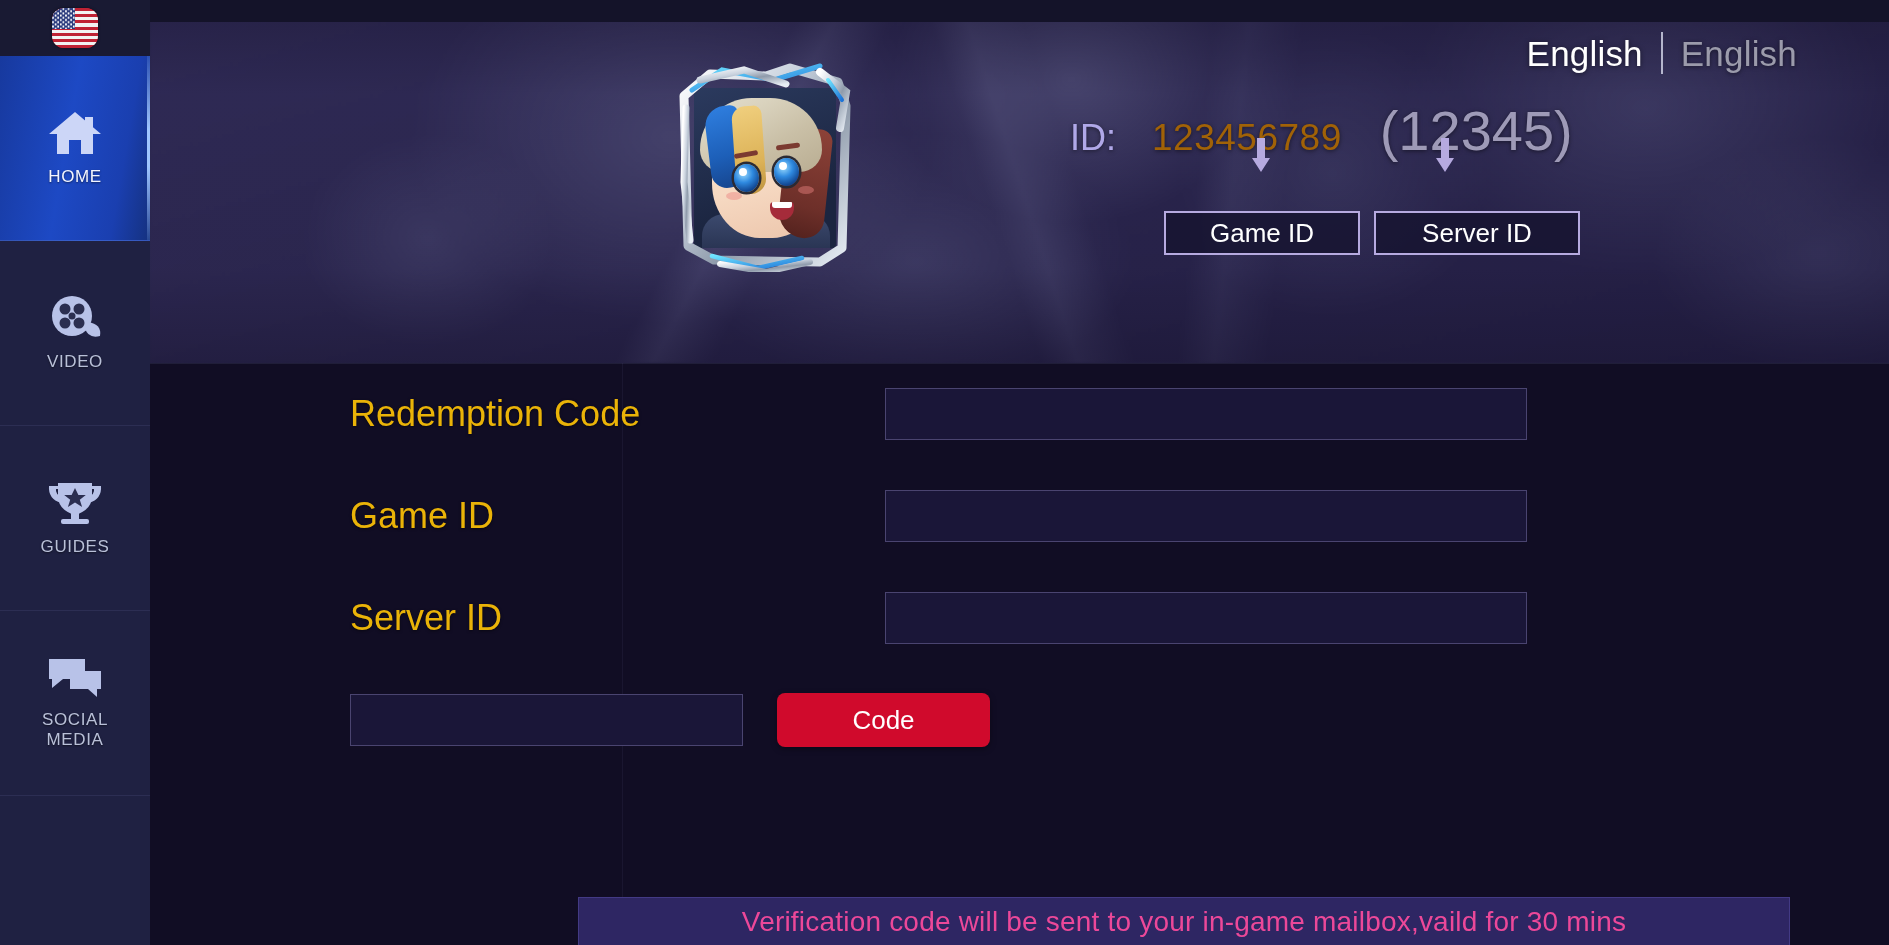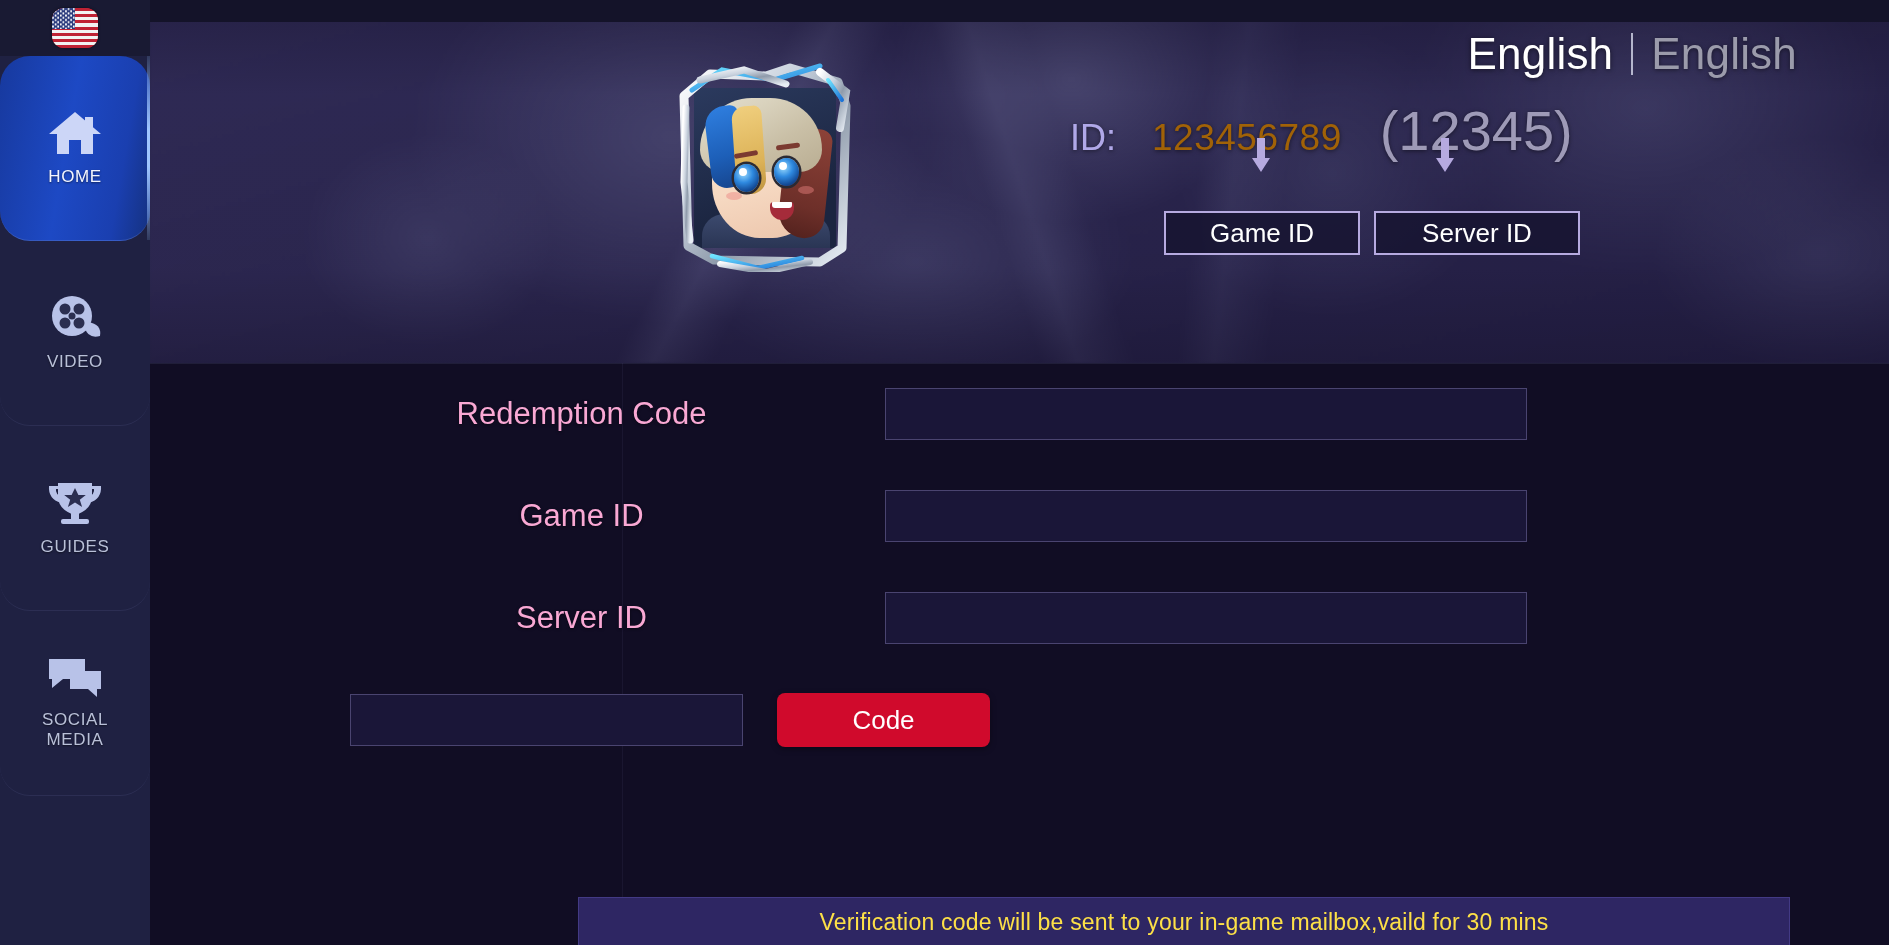--- a/index.html
+++ b/index.html
@@ -67,21 +67,20 @@
   .nav-item {
     height:185px;
     display:flex;
     flex-direction:column;
     align-items:center;
     justify-content:center;
     gap:10px;
     position:relative;
     border-bottom:1px solid rgba(110,120,175,.16);
     cursor:pointer;
-    border-radius:30px;
   }
   .nav-item .nav-icon { color:#b8c2e8; display:block; }
   .nav-item .nav-label {
     color:#b9c0d8;
     font-size:17px;
     letter-spacing:.6px;
     text-align:center;
     line-height:1.15;
     text-shadow:0 1px 2px rgba(0,0,0,.5);
   }
@@ -253,21 +252,21 @@
   .frame-svg { position:absolute; inset:0; }
 
   
   .lang-row {
     position:absolute;
     right:74px; top:32px;
     display:flex; align-items:center; gap:0;
     z-index:4;
   }
   .lang-item {
-    font-size:44px;
+    font-size:35px;
     padding:0 18px;
     cursor:pointer;
     line-height:1;
     letter-spacing:.2px;
   }
   .lang-item.active { color:#ffffff; text-shadow:0 1px 5px rgba(0,0,0,.55); }
   .lang-item.inactive { color:#9b9bab; text-shadow:0 1px 4px rgba(0,0,0,.5); }
   .lang-sep {
     width:2px; height:42px;
     background:rgba(225,228,245,.75);
@@ -344,24 +343,24 @@
     left:0; top:0; right:0;
   }
   .form-row {
     display:flex;
     align-items:center;
     height:102px;
     padding-left:200px;
   }
   .form-row .row-label {
     width:535px;
-    text-align:center;
+    text-align:left;
     padding-right:72px;
-    color:#f9a8d4;
-    font-size:31px;
+    color:#eab308;
+    font-size:36px;
     text-shadow:0 1px 3px rgba(0,0,0,.5);
     white-space:nowrap;
   }
   .field {
     height:52px;
     background:#1a1638;
     border:1px solid #4a4470;
     color:#e6e4f5;
     font-size:22px;
     padding:0 14px;
@@ -387,22 +386,22 @@
 
   .notice {
     position:absolute;
     left:428px; top:534px;
     width:1212px; height:50px;
     background:#2e2663;
     border:1px solid #433a85;
     display:flex; align-items:center; justify-content:center;
   }
   .notice .notice-text {
-    color:#fde047;
-    font-size:23px;
+    color:#ec4899;
+    font-size:28px;
     letter-spacing:.2px;
     white-space:nowrap;
   }
 </style>
 </head>
 <body>
 
 <div class="app">
 
   <aside class="sidebar">

